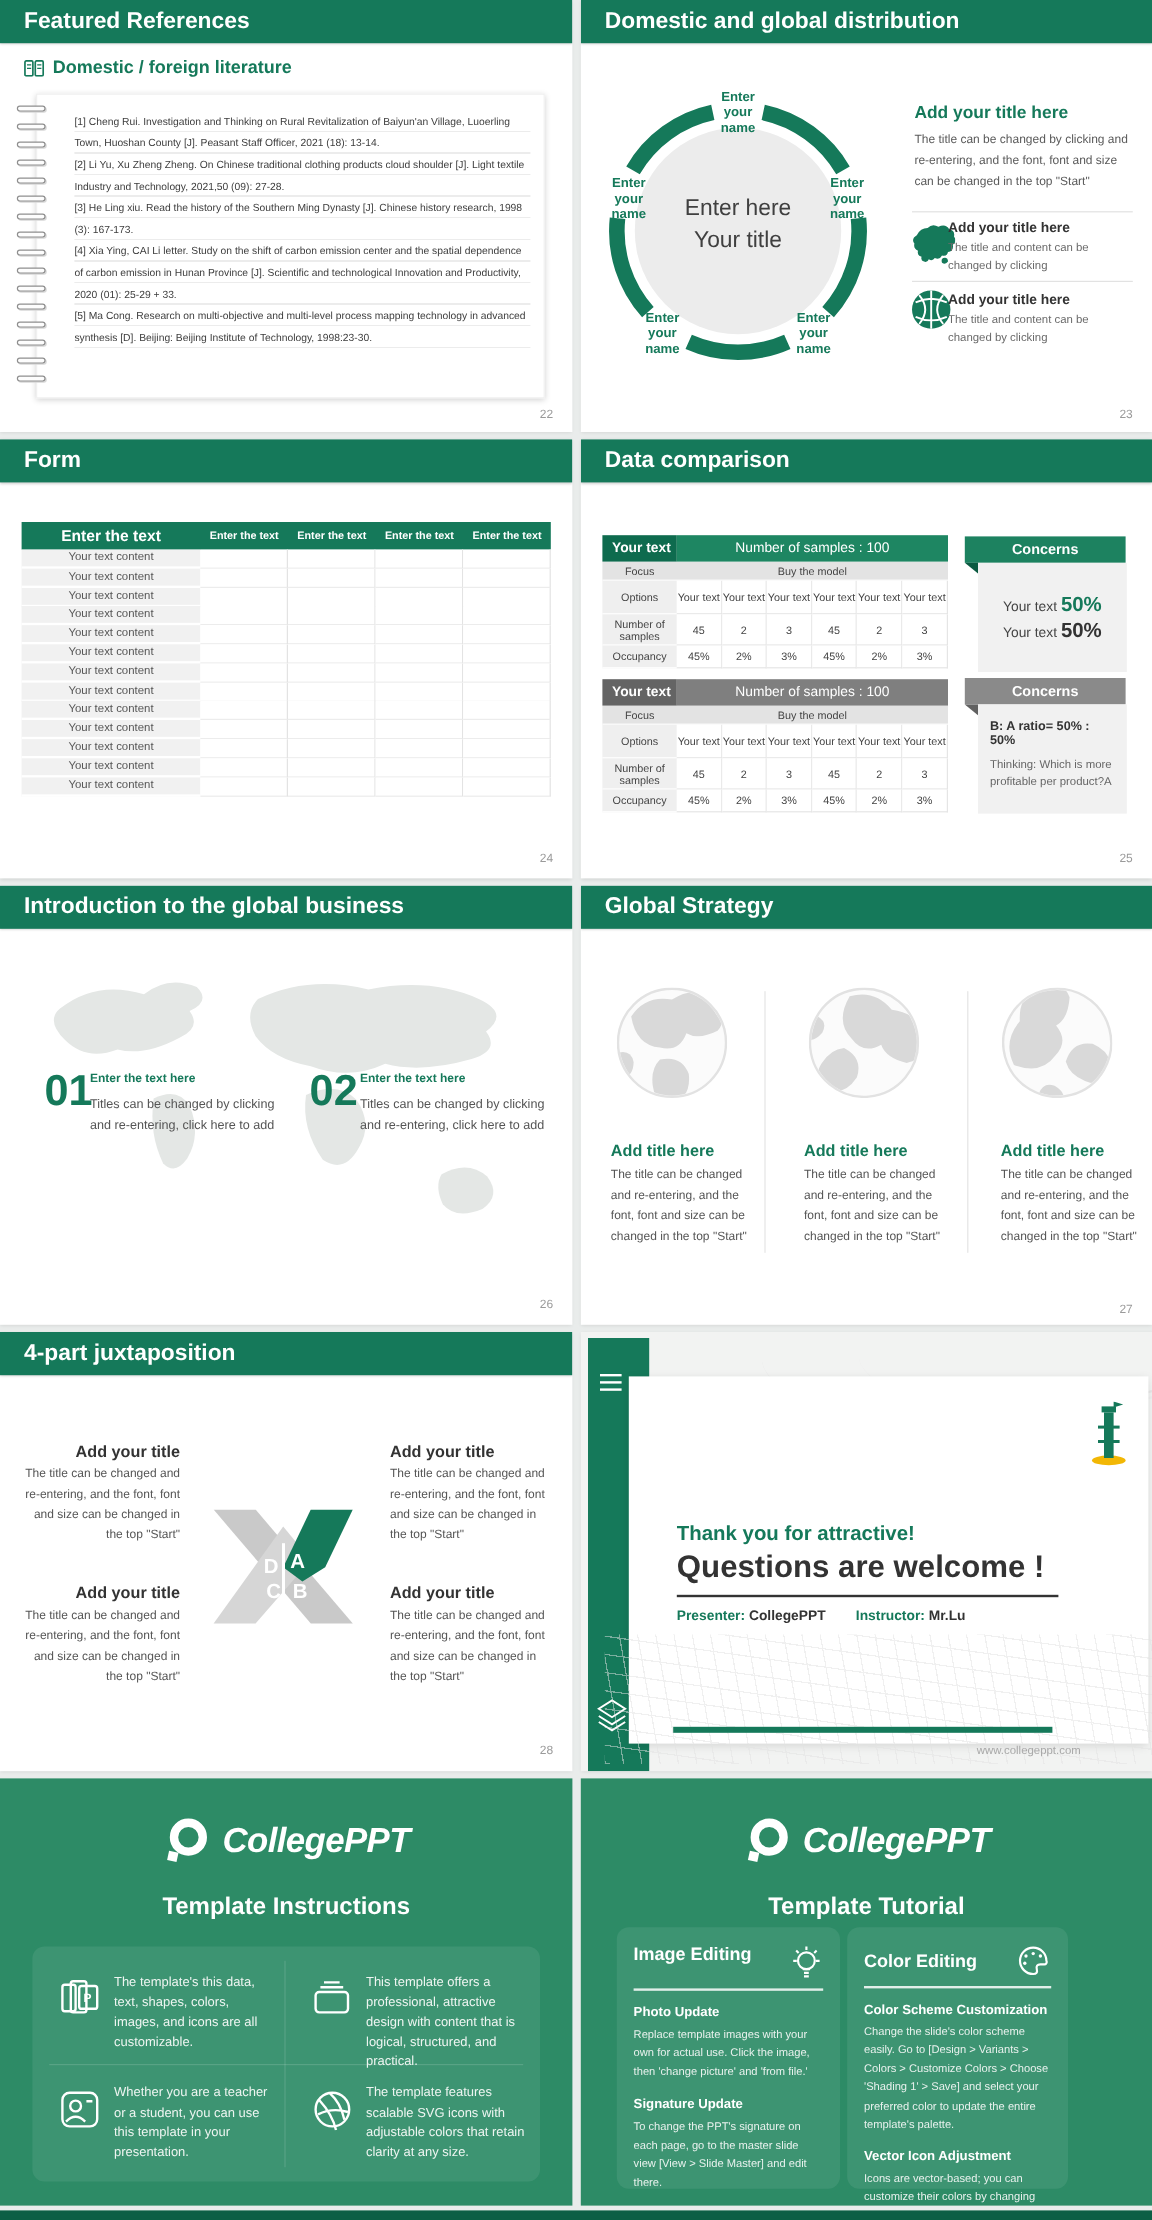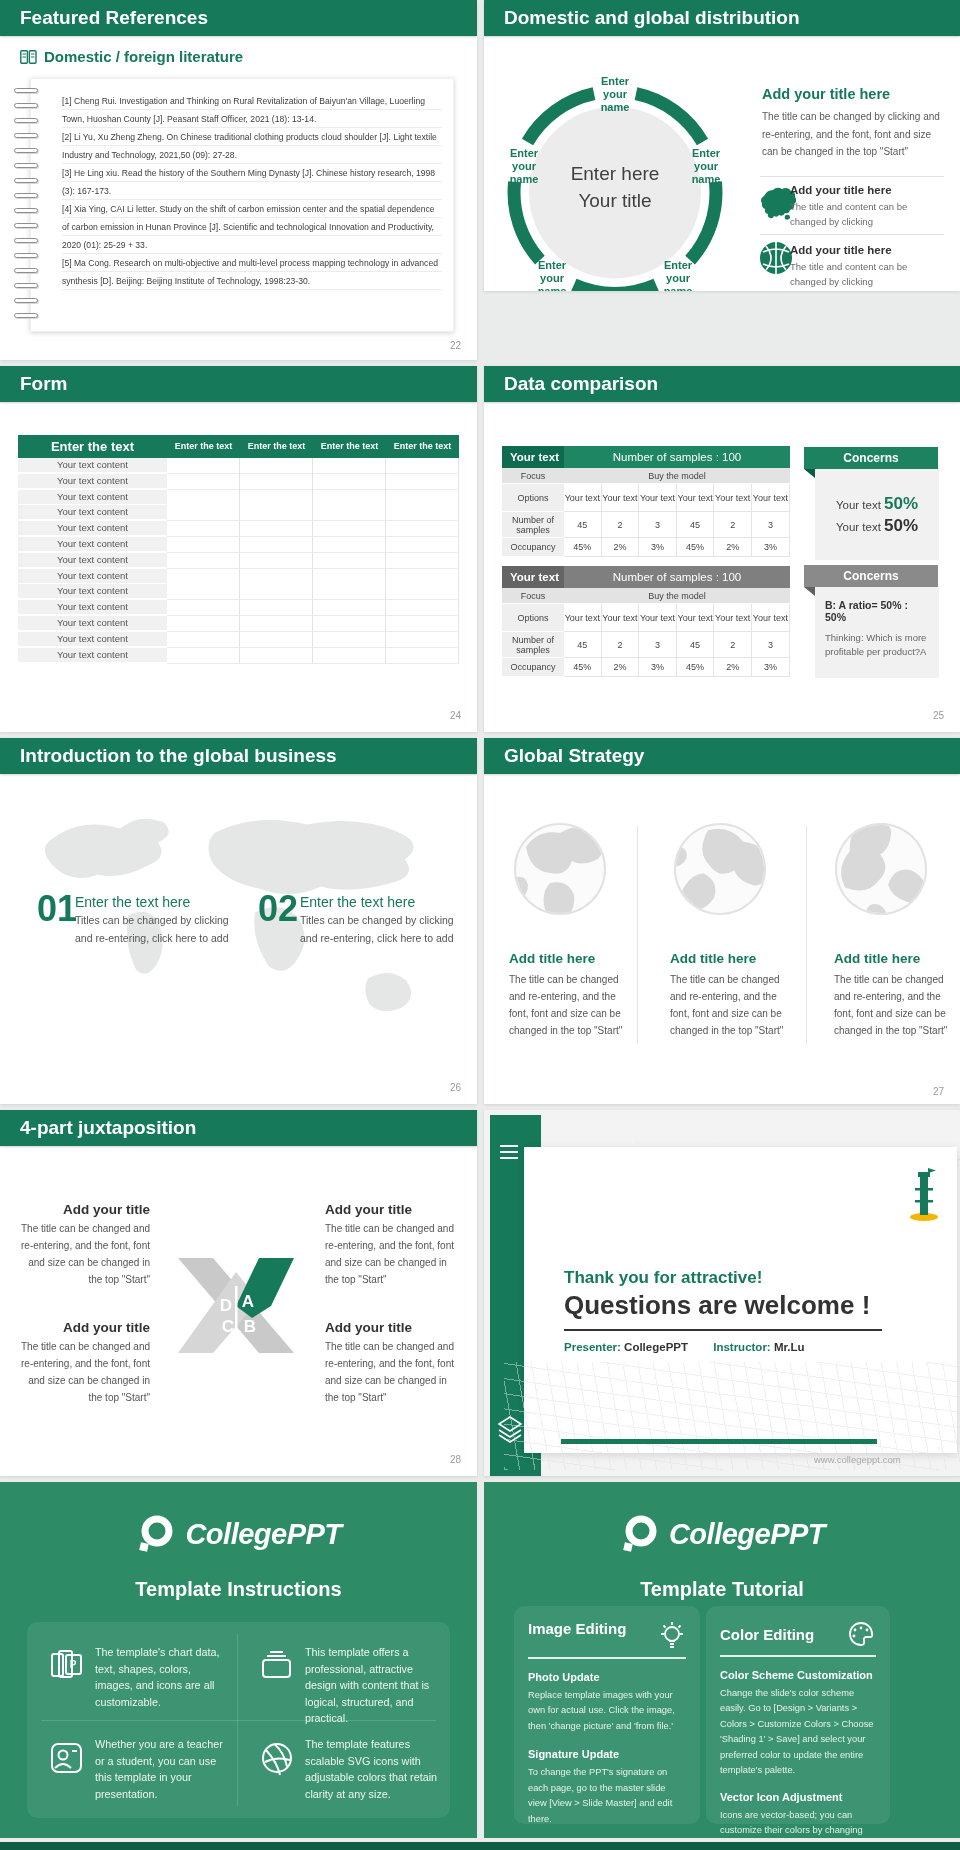--- a/index.html
+++ b/index.html
@@ -48,21 +48,21 @@
   .drow .lab{background:#efefef;border-bottom:1px solid #fff;display:flex;align-items:center;justify-content:center;text-align:center;line-height:10px;}
   .drow .val{background:#fff;border-right:1px solid #e5e5e5;border-bottom:1px solid #e5e5e5;display:flex;align-items:center;justify-content:center;text-align:center;line-height:10px;}
   .focusrow{display:grid;grid-template-columns:62px 226px;background:#e3e3e3;border-bottom:1px solid #fff;}
   .focusrow div{display:flex;align-items:center;justify-content:center;}
   .concern{position:absolute;}
   .cc-head{position:absolute;left:0;top:0;width:134px;height:22px;color:#fff;font-size:12px;font-weight:bold;text-align:center;line-height:22px;}
   .cc-fold{position:absolute;left:0;top:22px;width:0;height:0;border-style:solid;border-width:0 11px 9px 0;}
   .cc-body{position:absolute;left:11px;top:22px;width:124px;background:#f1f1f1;}
   
   .big-num{position:absolute;font-size:36px;font-weight:bold;color:var(--g);}
-  .s26-title{position:absolute;font-size:14px;font-weight:normal;color:var(--g);}
+  .s26-title{position:absolute;font-size:10px;font-weight:bold;color:var(--g);}
   .s26-line{position:absolute;font-size:10.5px;color:#555;}
   
   .s27-title{position:absolute;font-size:13.5px;font-weight:bold;color:var(--g);}
   .s27-line{font-size:10px;color:#555;line-height:17px;}
   .vdiv{position:absolute;width:1px;background:#e4e4e4;}
   
   .q-title{position:absolute;font-size:13.5px;font-weight:bold;color:#333;}
   .q-body{position:absolute;font-size:10px;line-height:17px;color:#555;}
   
   .thx{background:#f2f3f2;}
@@ -123,21 +123,21 @@
   <div class="refs">
     <p>[1] Cheng Rui. Investigation and Thinking on Rural Revitalization of Baiyun'an Village, Luoerling Town, Huoshan County [J]. Peasant Staff Officer, 2021 (18): 13-14.</p>
     <p>[2] Li Yu, Xu Zheng Zheng. On Chinese traditional clothing products cloud shoulder [J]. Light textile Industry and Technology, 2021,50 (09): 27-28.</p>
     <p>[3] He Ling xiu. Read the history of the Southern Ming Dynasty [J]. Chinese history research, 1998 (3): 167-173.</p>
     <p>[4] Xia Ying, CAI Li letter. Study on the shift of carbon emission center and the spatial dependence of carbon emission in Hunan Province [J]. Scientific and technological Innovation and Productivity, 2020 (01): 25-29 + 33.</p>
     <p>[5] Ma Cong. Research on multi-objective and multi-level process mapping technology in advanced synthesis [D]. Beijing: Beijing Institute of Technology, 1998:23-30.</p>
   </div>
   <div class="pageno" style="right:16px;top:340px;">22</div>
 </section>
 
-<section class="tile" style="left:484px;top:0;width:476px;height:291px;">
+<section class="tile" style="left:484px;top:0;width:476px;height:360px;">
   <div class="tile-head"><span>Domestic and global distribution</span></div>
   <svg class="abs" style="left:0;top:45px;" width="262" height="295" viewBox="0 0 262 290">
     <circle cx="131" cy="145" r="86" fill="#ececec"></circle>
     <g stroke="#15795A" stroke-width="13" fill="none">
       <path d="M218.5,94.5 A101,101 0 0 0 152,46.2"></path>
       <path d="M110,46.2 A101,101 0 0 0 43.5,94.5"></path>
       <path d="M30.6,134.4 A101,101 0 0 0 55.9,212.6"></path>
       <path d="M89.9,237.3 A101,101 0 0 0 172.1,237.3"></path>
       <path d="M206.1,212.6 A101,101 0 0 0 231.4,134.4"></path>
     </g>
@@ -529,21 +529,21 @@
     <div class="abs" style="left:14px;right:14px;top:98px;height:1px;background:rgba(255,255,255,.14);"></div>
 
     <svg class="abs" style="left:22px;top:25px;" width="36" height="36" viewBox="0 0 36 36">
       <g fill="none" stroke="#fff" stroke-width="2">
           <rect x="3" y="7" width="11" height="22" rx="2"></rect>
           <rect x="10" y="4" width="13" height="26" rx="2"></rect>
           <rect x="17" y="8" width="15" height="19" rx="2"></rect>
         </g>
       <text x="24" y="21" font-size="10" font-weight="bold" fill="#fff" text-anchor="middle">P</text>
     </svg>
-    <div class="pitem-t abs" style="left:68px;top:22px;width:132px;">The template's chart data, text, shapes, colors, images, and icons are all customizable.</div>
+    <div class="pitem-t abs" style="left:68px;top:22px;width:132px;">The template's this data, text, shapes, colors, images, and icons are all customizable.</div>
 
     <svg class="abs" style="left:232px;top:25px;" width="36" height="36" viewBox="0 0 36 36">
       <rect x="4" y="13" width="27" height="17" rx="3" fill="none" stroke="#fff" stroke-width="2"></rect>
       <line x1="8" y1="9" x2="27" y2="9" stroke="#fff" stroke-width="2"></line>
       <line x1="11" y1="5" x2="24" y2="5" stroke="#fff" stroke-width="2"></line>
     </svg>
     <div class="pitem-t abs" style="left:278px;top:22px;width:140px;">This template offers a professional, attractive design with content that is logical, structured, and practical.</div>
 
     <svg class="abs" style="left:22px;top:118px;" width="36" height="36" viewBox="0 0 36 36">
       <rect x="3" y="4" width="29" height="28" rx="6" fill="none" stroke="#fff" stroke-width="2"></rect>

